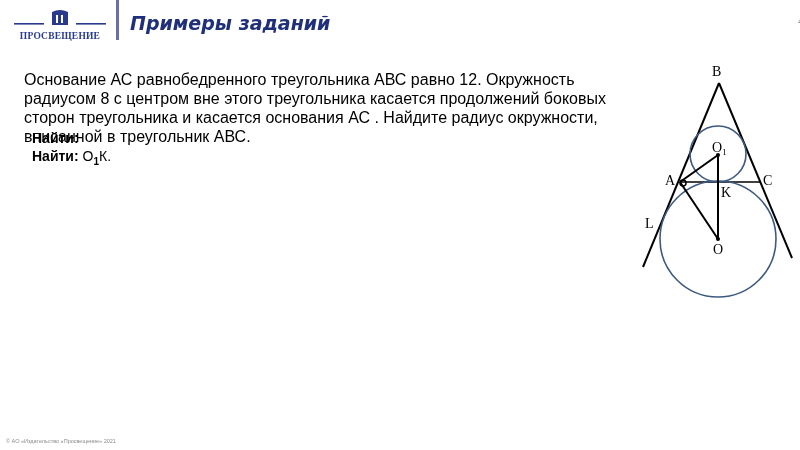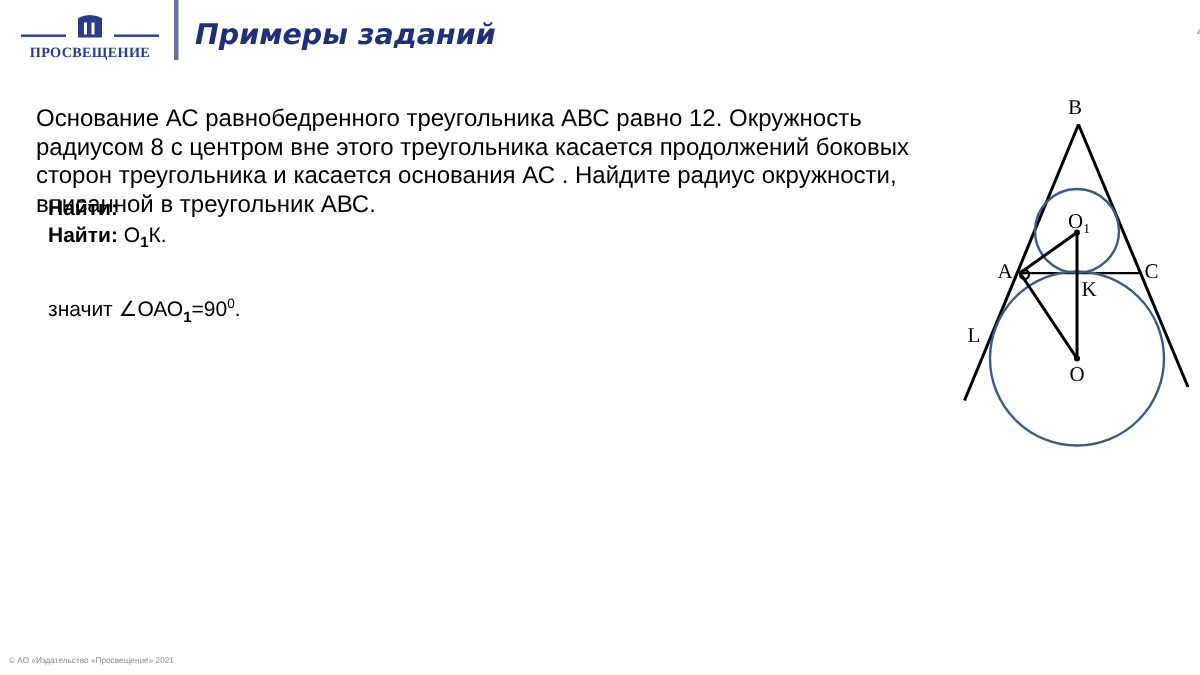--- a/index.html
+++ b/index.html
@@ -39,21 +39,20 @@
 <div class="page-num">47</div>
 
 <div class="problem">Основание АС равнобедренного треугольника АВС равно 12. Окружность радиусом 8 с центром вне этого треугольника касается продолжений боковых сторон треугольника и касается основания АС . Найдите радиус окружности, вписанной в треугольник АВС.</div>
 
 <div class="given">
   <div class="b">Найти:</div>
   <div><span class="b">Найти:</span><span> О</span><sub class="b" style="font-size:10px">1</sub><span>К.</span></div>
 </div>
 
 <div class="solution">
-  <div><span>значит ∠ОАО</span><sub class="b" style="font-size:10px">1</sub><span>=90</span><sup style="font-size:9px">0</sup><span>.</span></div>
 </div>
 
 <svg class="diagram" width="800" height="450">
 
   <line x1="719" y1="83" x2="643" y2="267" stroke="#000" stroke-width="2"></line>
   <line x1="719" y1="83" x2="792" y2="258" stroke="#000" stroke-width="2"></line>
 
   <line x1="680" y1="182" x2="761" y2="182" stroke="#000" stroke-width="1.5"></line>
 
   <circle cx="718" cy="154" r="28" fill="none" stroke="#3d5a80" stroke-width="1.6"></circle>

